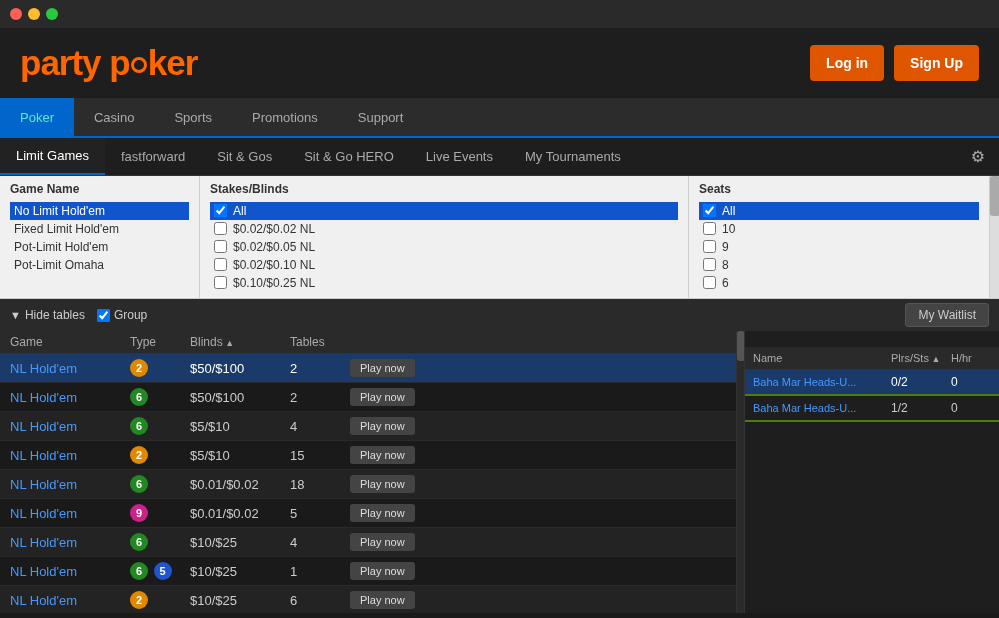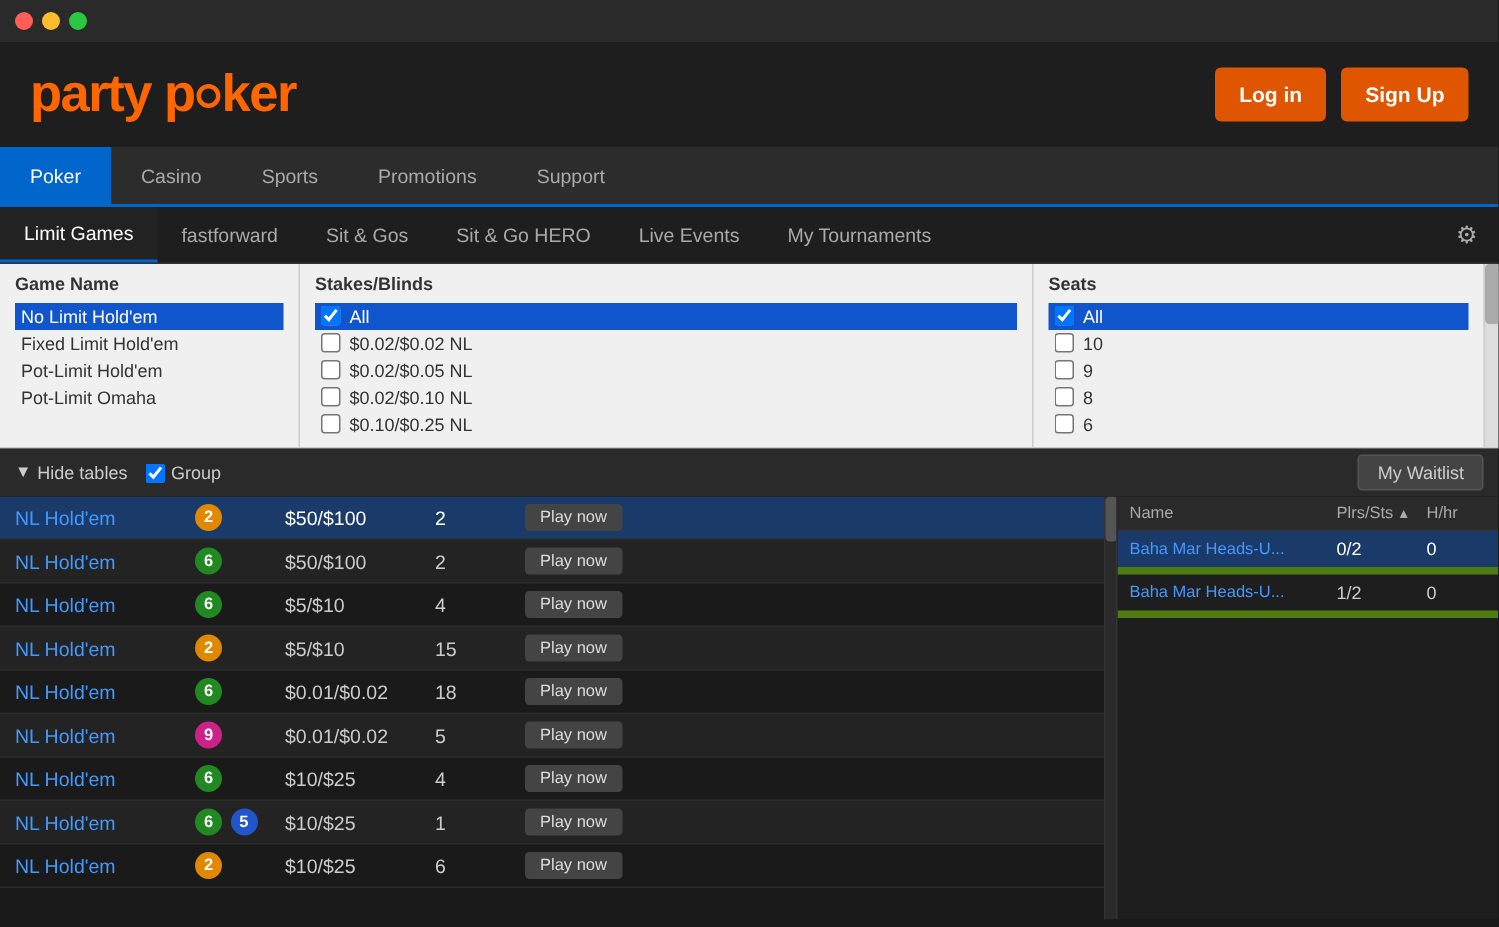--- a/index.html
+++ b/index.html
@@ -58,21 +58,21 @@
       padding: 0 20px;
       height: 100%;
       display: flex;
       align-items: center;
       color: #aaa;
       cursor: pointer;
       font-size: 13px;
     }
     .nav-tab.active {
       background: #0066cc;
-      color: #ffffff;
+      color: #5eead4;
     }
 
     
     .sub-nav {
       background: #1e1e1e;
       display: flex;
       align-items: center;
       height: 38px;
       border-bottom: 1px solid #333;
     }
@@ -236,26 +236,27 @@
       overflow-y: auto;
     }
     .rp-header {
       display: grid;
       grid-template-columns: 1fr 60px 40px;
       background: #2a2a2a;
       padding: 5px 8px;
       border-bottom: 1px solid #333;
       color: #aaa;
       font-size: 11px;
+      margin-top: 16px;
     }
     .rp-row {
       display: grid;
       grid-template-columns: 1fr 60px 40px;
       padding: 5px 8px;
-      border-bottom: 5px solid #4d7c0f;
+      border-bottom: 2px solid #4d7c0f;
       font-size: 12px;
       align-items: center;
     }
     .rp-row.highlight { background: #1a3a6a; color: white; }
     .rp-row .rp-name { color: #4499ff; font-size: 11px; white-space: nowrap; overflow: hidden; text-overflow: ellipsis; }
 
     .col-asc::after { content: ' ▲'; font-size: 9px; }
   </style>
 </head>
 <body>
@@ -373,20 +374,27 @@
   <div class="tc-item">
     <input type="checkbox" checked="" style="">
     <span>Group</span>
   </div>
   <button class="waitlist-btn">My Waitlist</button>
 </div>
 
 <div class="main-area">
 
   <div class="game-table">
+    <div class="gt-header">
+      <div>Game</div>
+      <div>Type</div>
+      <div style="cursor:pointer;" class="col-asc">Blinds</div>
+      <div>Tables</div>
+      <div></div>
+    </div>
 
     <div class="gt-row highlight">
       <div class="game-name">NL Hold'em</div>
       <div><span class="badge badge-orange">2</span></div>
       <div>$50/$100</div>
       <div>2</div>
       <div><button class="play-btn">Play now</button></div>
     </div>
 
     <div class="gt-row">

